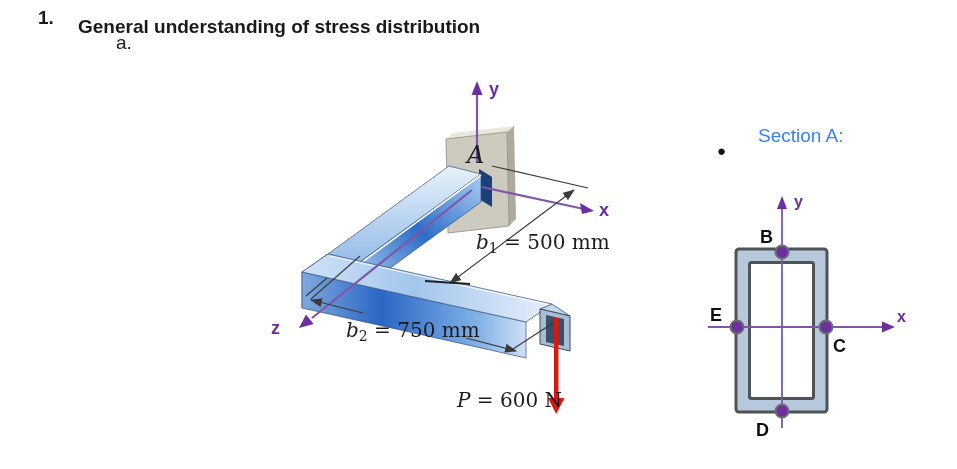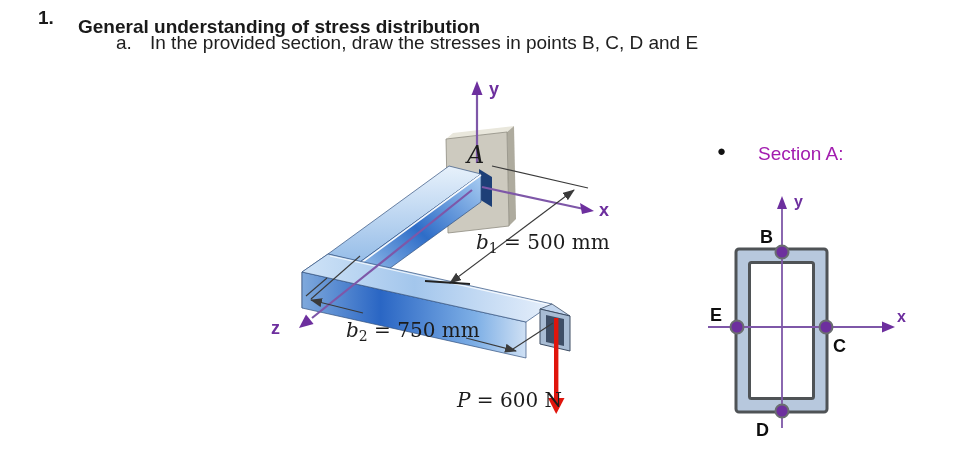--- a/index.html
+++ b/index.html
@@ -12,41 +12,40 @@
     color:var(--ink,#1a1a1a);
   }
   .abs{position:absolute;white-space:nowrap;}
   .h-num,.h-title{font-size:19px;font-weight:bold;letter-spacing:0;}
   .h-num{left:38px;top:7px;}
   .h-title{left:78px;top:7px;margin-top:9px;}
   .item-label,.item-text{font-size:19px;font-weight:normal;color:#202020;}
   .item-label{left:116px;top:32px;}
   .item-text{left:150px;top:32px;}
   .section-bullet{left:717px;top:142px;font-size:15px;color:#111;}
-  .section-title{left:758px;top:143px;font-size:19px;color:#a21caf;text-align:center;}
+  .section-title{left:758px;top:125px;font-size:19px;color:#3b82f6;text-align:center;}
   svg{position:absolute;left:0;top:0;}
   svg text{font-family:"Liberation Sans",sans-serif;}
   .serifT{font-family:"DejaVu Serif","Liberation Serif",serif;fill:#1c1c1c;}
   .axis-line{stroke:var(--axis_line_purple,#7e57a8);fill:none;}
   .axis-head{fill:var(--axis_purple,#6d2f9e);stroke:none;}
   .axis-label{fill:var(--axis_purple,#6d2f9e);font-weight:bold;}
   .dim{stroke:#3a3a3a;stroke-width:1.1;fill:none;}
   .beam-edge{stroke:#33527e;stroke-width:0.7;}
   .pt-dot{fill:var(--axis_purple,#7030a0);stroke:#6a6d70;stroke-width:2;}
   .pt-label{fill:#0e0e0e;font-weight:bold;font-size:18px;}
 </style>
 </head>
 <body>
 
 <div class="page">
 
   <span class="abs h-num">1.</span>
   <span class="abs h-title">General understanding of stress distribution</span>
   <span class="abs item-label">a.</span>
-  <span class="abs item-text">In the provided section, draw the stresses in points B, C, D and E</span>
 
   <span class="abs section-bullet">●</span>
   <span class="abs section-title">Section A:</span>
 
   <svg width="957" height="469" viewBox="0 0 957 469">
     <defs>
       <marker id="dimArr" markerUnits="userSpaceOnUse" markerWidth="12" markerHeight="9" refX="11" refY="4.5" orient="auto-start-reverse">
         <path d="M0,0 L12,4.5 L0,9 z" fill="#3a3a3a"></path>
       </marker>
       <linearGradient id="gTop1" x1="0" y1="0" x2="0" y2="1">

